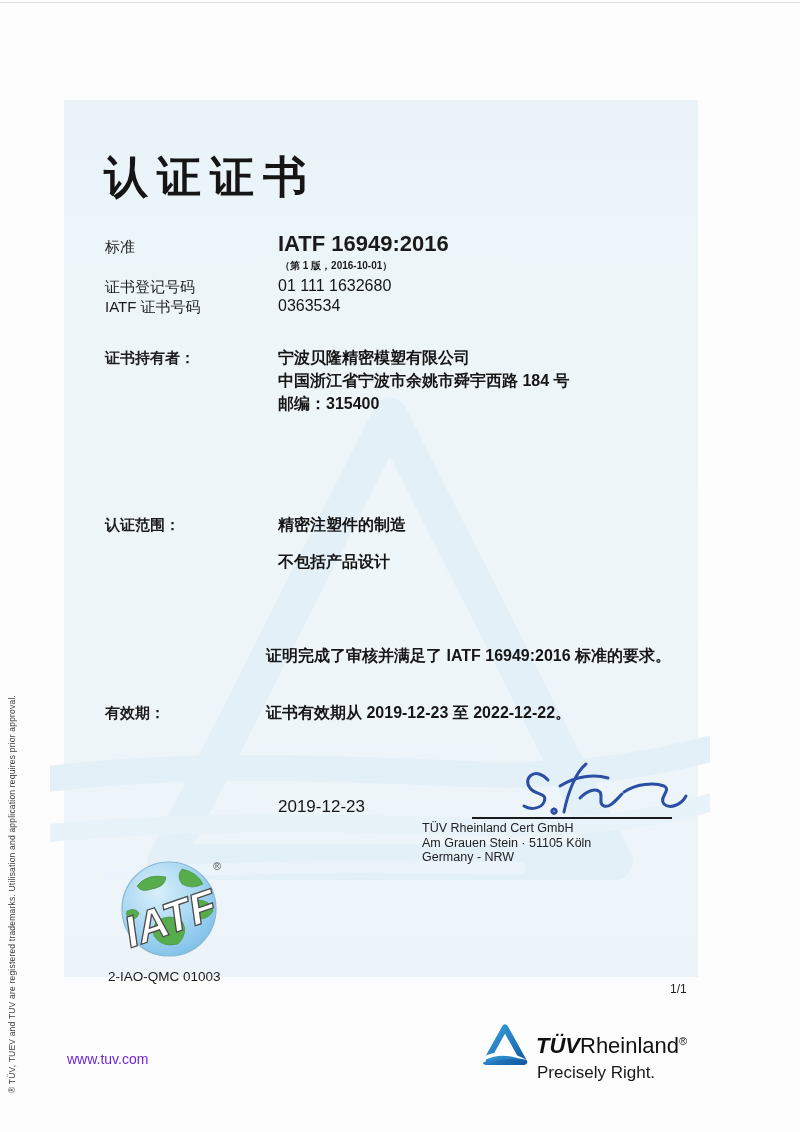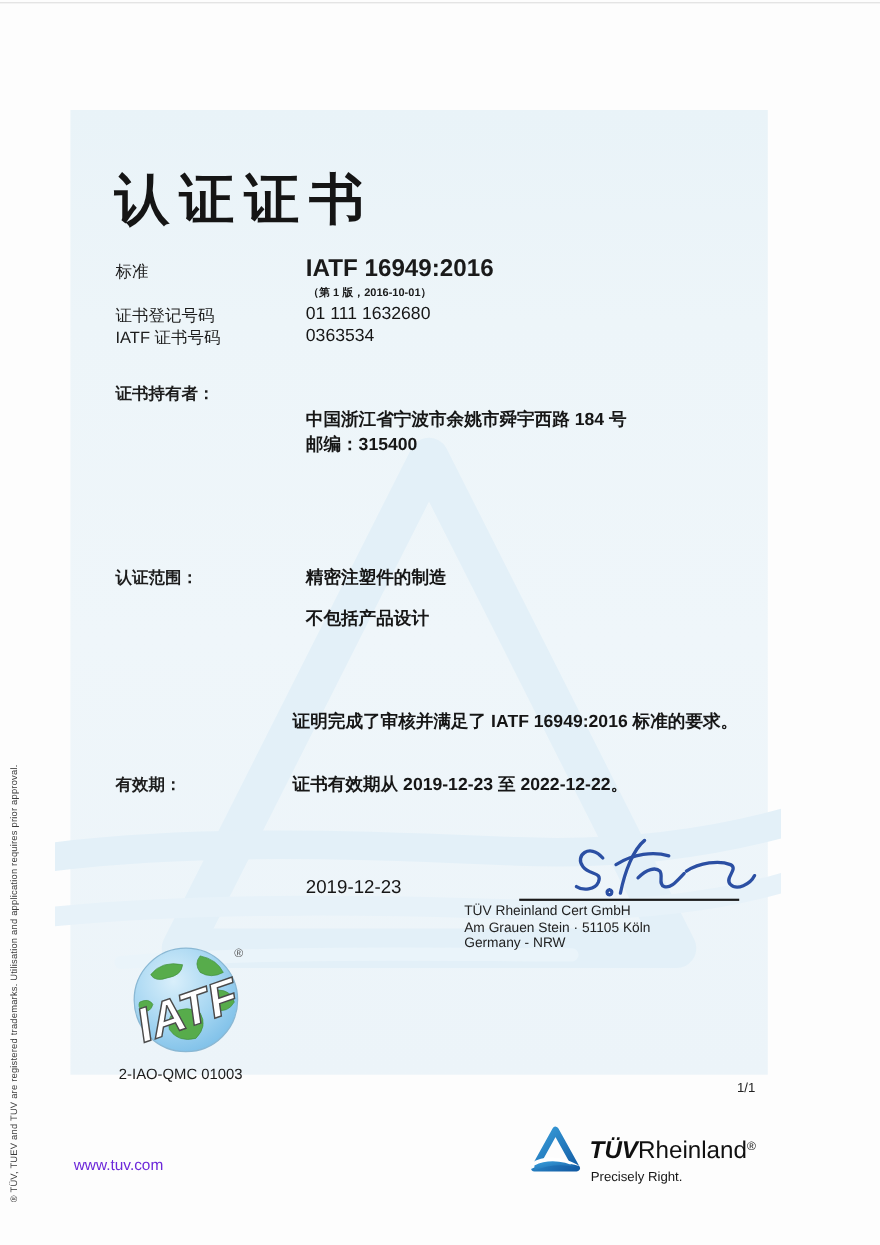--- a/index.html
+++ b/index.html
@@ -6,36 +6,36 @@
   .page{
     position:relative;width:800px;height:1132px;background:#fdfdfd;overflow:hidden;
     font-family:"Liberation Sans","DejaVu Sans",sans-serif;color:#1a1a1a;
   }
   .scanline{position:absolute;top:2px;left:0;width:100%;height:1px;background:#c4c4c4;opacity:.55;}
   .cert-bg{
     position:absolute;left:64px;top:100px;width:634px;height:877px;
     background:linear-gradient(180deg,#e9f3f8 0%,#edf5f9 22%,#eff6fa 55%,#ecf4f9 100%);
   }
   .abs{position:absolute;}
-  .title{font-size:50px;font-weight:800;letter-spacing:9px;color:#151515;}
+  .title{font-size:44px;font-weight:800;letter-spacing:9px;color:#151515;}
   .lbl{font-size:15px;color:#1c1c1c;}
   .lbl.b{font-weight:700;}
   .val{font-size:16px;color:#161616;}
   .val.b{font-weight:700;}
   .std{font-size:22px;font-weight:800;}
   .ed{font-size:10px;font-weight:700;}
   .issuer{font-size:12.5px;line-height:14.5px;text-align:left;color:#222;}
   .sigline{height:1.5px;background:#1a1a1a;}
   .pagenum{font-size:12px;color:#222;}
   .code{font-size:13.5px;color:#1b1b1b;}
   .web{font-size:14px;color:#6d28d9;}
   .brand{font-size:22px;color:#101010;white-space:nowrap;}
   .brand .bold{font-weight:800;font-style:italic;}
   .brand .reg{font-size:11px;vertical-align:8px;}
-  .tagline{font-size:12px;font-weight:500;color:#161616;}
+  .tagline{font-size:17px;font-weight:500;color:#161616;}
   .vnote{
     font-size:8.5px;color:#3a3a3a;white-space:nowrap;letter-spacing:.2px;
     transform:rotate(-90deg);transform-origin:0 0;
   }
 </style>
 </head>
 <body>
 
 <div class="page">
   <div class="scanline"></div>
@@ -54,20 +54,21 @@
   <div class="abs std" style="left:278px;top:231px;">IATF 16949:2016</div>
   <div class="abs ed" style="left:280px;top:259px;">（第 1 版，2016-10-01）</div>
 
   <div class="abs lbl" style="left:105px;top:278px;">证书登记号码</div>
   <div class="abs val" style="left:278px;top:277px;">01 111 1632680</div>
 
   <div class="abs lbl" style="left:105px;top:298px;">IATF 证书号码</div>
   <div class="abs val" style="left:278px;top:297px;">0363534</div>
 
   <div class="abs lbl b" style="left:105px;top:349px;">证书持有者：</div>
+  <div class="abs val b" style="left:278px;top:348px;">宁波贝隆精密模塑有限公司</div>
   <div class="abs val b" style="left:278px;top:371px;">中国浙江省宁波市余姚市舜宇西路 184 号</div>
   <div class="abs val b" style="left:278px;top:394px;">邮编：315400</div>
 
   <div class="abs lbl b" style="left:105px;top:516px;">认证范围：</div>
   <div class="abs val b" style="left:278px;top:515px;">精密注塑件的制造</div>
   <div class="abs val b" style="left:278px;top:552px;">不包括产品设计</div>
 
   <div class="abs val b" style="left:266px;top:646px;">证明完成了审核并满足了 IATF 16949:2016 标准的要求。</div>
 
   <div class="abs lbl b" style="left:105px;top:704px;">有效期：</div>

